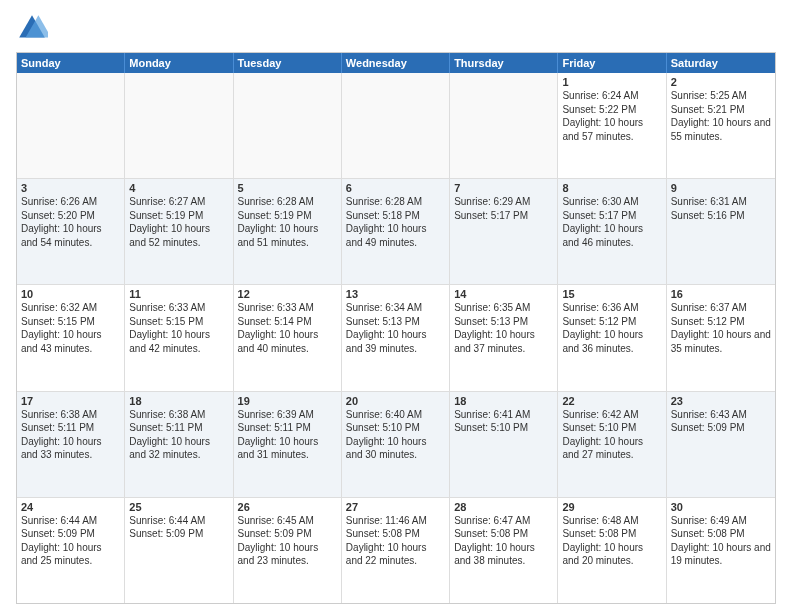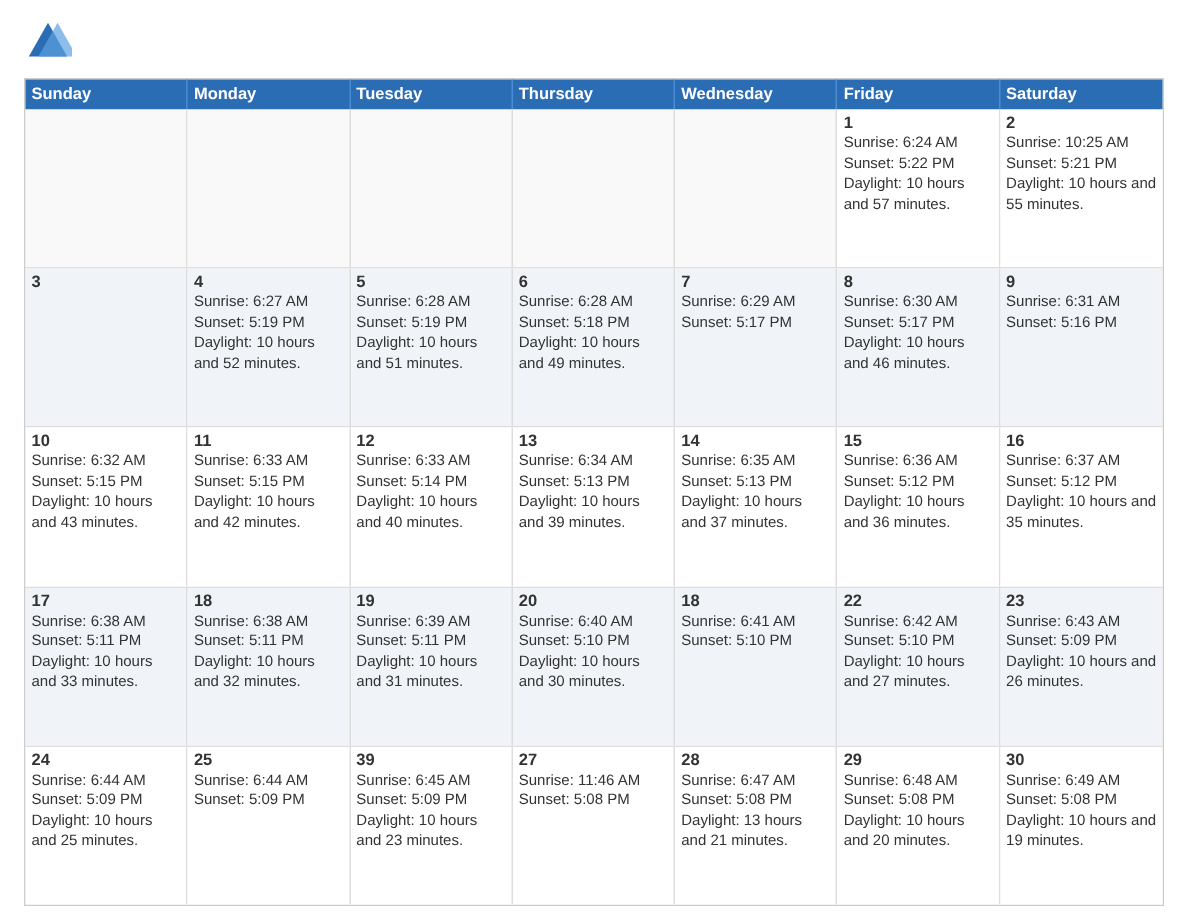--- a/index.html
+++ b/index.html
@@ -136,22 +136,22 @@
       <div class="month-title"></div>
       <div class="location"></div>
     </div>
   </div>
 
   <div class="calendar">
     <div class="cal-header">
     <div class="cal-header-cell">Sunday</div>
         <div class="cal-header-cell">Monday</div>
         <div class="cal-header-cell">Tuesday</div>
+        <div class="cal-header-cell">Wednesday</div>
         <div class="cal-header-cell">Thursday</div>
-        <div class="cal-header-cell">Wednesday</div>
         <div class="cal-header-cell">Friday</div>
         <div class="cal-header-cell">Saturday</div>
       </div>
     <div class="cal-body">
     <div class="cal-row">
           <div class="cal-cell empty"></div>
           <div class="cal-cell empty"></div>
           <div class="cal-cell empty"></div>
           <div class="cal-cell empty"></div>
           <div class="cal-cell empty"></div>
@@ -159,29 +159,34 @@
         <span class="day-num">1</span>
         <div class="cell-detail">
           <span>Sunrise: 6:24 AM</span><br>
           <span>Sunset: 5:22 PM</span><br>
           <span>Daylight: 10 hours and 57 minutes.</span>
         </div>
       </div>
           <div class="cal-cell">
         <span class="day-num">2</span>
         <div class="cell-detail">
-          <span>Sunrise: 10:25 AM</span><br>
+          <span>Sunrise: 5:25 AM</span><br>
           <span>Sunset: 5:21 PM</span><br>
           <span>Daylight: 10 hours and 55 minutes.</span>
         </div>
       </div>
         </div>
         <div class="cal-row">
           <div class="cal-cell alt">
         <span class="day-num">3</span>
+        <div class="cell-detail">
+          <span>Sunrise: 6:26 AM</span><br>
+          <span>Sunset: 5:20 PM</span><br>
+          <span>Daylight: 10 hours and 54 minutes.</span>
+        </div>
       </div>
           <div class="cal-cell alt">
         <span class="day-num">4</span>
         <div class="cell-detail">
           <span>Sunrise: 6:27 AM</span><br>
           <span>Sunset: 5:19 PM</span><br>
           <span>Daylight: 10 hours and 52 minutes.</span>
         </div>
       </div>
           <div class="cal-cell alt">
@@ -327,61 +332,61 @@
           <span>Sunrise: 6:42 AM</span><br>
           <span>Sunset: 5:10 PM</span><br>
           <span>Daylight: 10 hours and 27 minutes.</span>
         </div>
       </div>
           <div class="cal-cell alt">
         <span class="day-num">23</span>
         <div class="cell-detail">
           <span>Sunrise: 6:43 AM</span><br>
           <span>Sunset: 5:09 PM</span><br>
-          <span>Daylight: 10 hours and 26 minutes.</span>
         </div>
       </div>
         </div>
         <div class="cal-row">
           <div class="cal-cell">
         <span class="day-num">24</span>
         <div class="cell-detail">
           <span>Sunrise: 6:44 AM</span><br>
           <span>Sunset: 5:09 PM</span><br>
           <span>Daylight: 10 hours and 25 minutes.</span>
         </div>
       </div>
           <div class="cal-cell">
         <span class="day-num">25</span>
         <div class="cell-detail">
           <span>Sunrise: 6:44 AM</span><br>
           <span>Sunset: 5:09 PM</span><br>
         </div>
       </div>
           <div class="cal-cell">
-        <span class="day-num">39</span>
+        <span class="day-num">26</span>
         <div class="cell-detail">
           <span>Sunrise: 6:45 AM</span><br>
           <span>Sunset: 5:09 PM</span><br>
           <span>Daylight: 10 hours and 23 minutes.</span>
         </div>
       </div>
           <div class="cal-cell">
         <span class="day-num">27</span>
         <div class="cell-detail">
           <span>Sunrise: 11:46 AM</span><br>
           <span>Sunset: 5:08 PM</span><br>
+          <span>Daylight: 10 hours and 22 minutes.</span>
         </div>
       </div>
           <div class="cal-cell">
         <span class="day-num">28</span>
         <div class="cell-detail">
           <span>Sunrise: 6:47 AM</span><br>
           <span>Sunset: 5:08 PM</span><br>
-          <span>Daylight: 13 hours and 21 minutes.</span>
+          <span>Daylight: 10 hours and 38 minutes.</span>
         </div>
       </div>
           <div class="cal-cell">
         <span class="day-num">29</span>
         <div class="cell-detail">
           <span>Sunrise: 6:48 AM</span><br>
           <span>Sunset: 5:08 PM</span><br>
           <span>Daylight: 10 hours and 20 minutes.</span>
         </div>
       </div>

